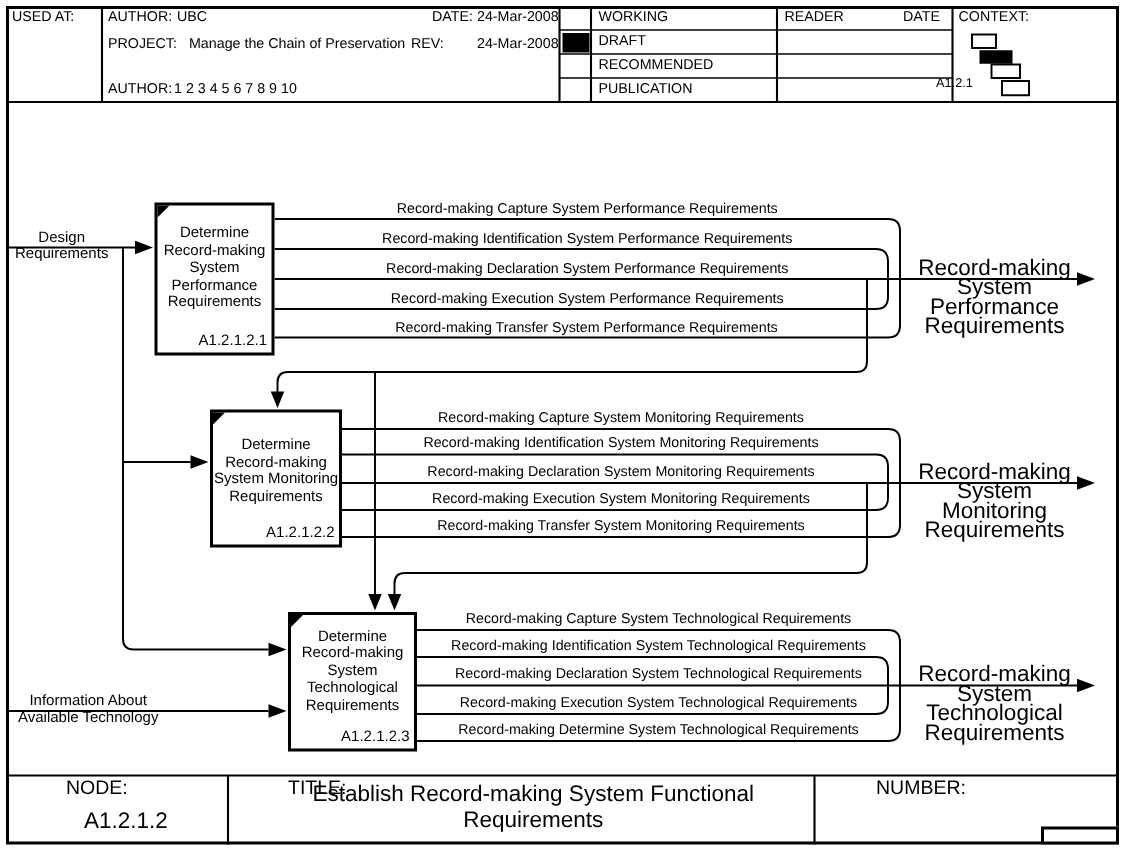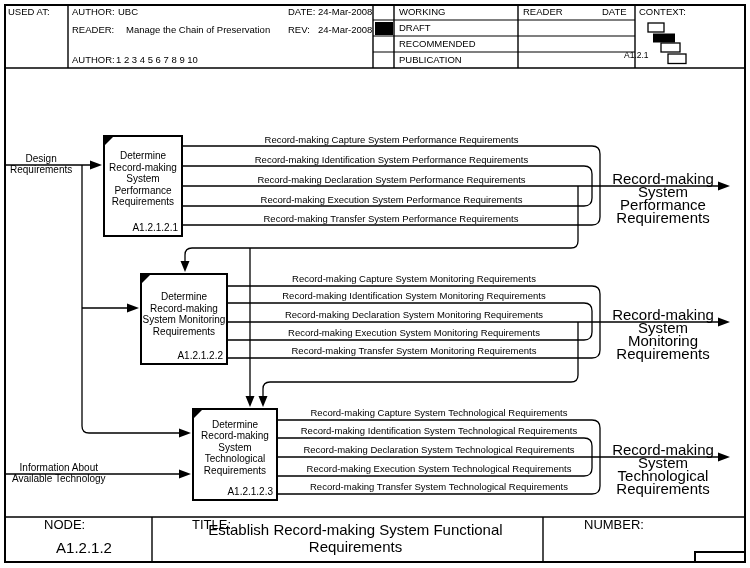--- a/index.html
+++ b/index.html
@@ -93,23 +93,23 @@
     <polygon points="250,407 245.5,396 254.5,396"></polygon>
     <polygon points="263,407 258.5,396 267.5,396"></polygon>
   </g>
 </svg>
 
 <div class="abs h-lbl" style="left:8px; top:7px;">USED AT:</div>
 <div class="abs h-lbl" style="left:72px; top:7px;">AUTHOR:</div>
 <div class="abs h-lbl" style="left:118px; top:7px;">UBC</div>
 <div class="abs h-lbl" style="left:288px; top:7px;">DATE:</div>
 <div class="abs h-lbl" style="left:318px; top:7px;">24-Mar-2008</div>
-<div class="abs h-lbl" style="left:72px; top:25px;">READER:</div>
+<div class="abs h-lbl" style="left:72px; top:25px;">PROJECT:</div>
 <div class="abs h-lbl" style="left:126px; top:25px;">Manage the Chain of Preservation</div>
-<div class="abs h-lbl" style="left:288px; top:25px;">REV:</div>
+<div class="abs h-lbl" style="left:274px; top:25px;">REV:</div>
 <div class="abs h-lbl" style="left:318px; top:25px;">24-Mar-2008</div>
 <div class="abs h-lbl" style="left:72px; top:55px;">AUTHOR:</div>
 <div class="abs h-lbl" style="left:116px; top:55px;">1 2 3 4 5 6 7 8 9 10</div>
 
 <div class="abs chk" style="left:375px; top:21.5px; width:18px; height:13px;"></div>
 <div class="abs h-lbl" style="left:399px; top:7px;">WORKING</div>
 <div class="abs h-lbl" style="left:399px; top:23px;">DRAFT</div>
 <div class="abs h-lbl" style="left:399px; top:39px;">RECOMMENDED</div>
 <div class="abs h-lbl" style="left:399px; top:55px;">PUBLICATION</div>
 
@@ -159,21 +159,21 @@
 <div class="abs alabel" style="left:228px; top:274px; width:372px;">Record-making Capture System Monitoring Requirements</div>
 <div class="abs alabel" style="left:228px; top:291px; width:372px;">Record-making Identification System Monitoring Requirements</div>
 <div class="abs alabel" style="left:228px; top:310px; width:372px;">Record-making Declaration System Monitoring Requirements</div>
 <div class="abs alabel" style="left:228px; top:328px; width:372px;">Record-making Execution System Monitoring Requirements</div>
 <div class="abs alabel" style="left:228px; top:346px; width:372px;">Record-making Transfer System Monitoring Requirements</div>
 
 <div class="abs alabel" style="left:278px; top:408px; width:322px;">Record-making Capture System Technological Requirements</div>
 <div class="abs alabel" style="left:278px; top:426px; width:322px;">Record-making Identification System Technological Requirements</div>
 <div class="abs alabel" style="left:278px; top:445px; width:322px;">Record-making Declaration System Technological Requirements</div>
 <div class="abs alabel" style="left:278px; top:464px; width:322px;">Record-making Execution System Technological Requirements</div>
-<div class="abs alabel" style="left:278px; top:482px; width:322px;">Record-making Transfer System Technological Requirements</div>
+<div class="abs alabel" style="left:278px; top:482px; width:322px;">Record-making Determine System Technological Requirements</div>
 
 <div class="abs outlabel" style="left:598px; top:172px; width:130px;">Record-making System
 Performance Requirements</div>
 <div class="abs outlabel" style="left:598px; top:308px; width:130px;">Record-making System
 Monitoring Requirements</div>
 <div class="abs outlabel" style="left:598px; top:443px; width:130px;">Record-making System
 Technological Requirements</div>
 
 <div class="abs ft-lbl" style="left:8px; top:520px;">NODE:</div>
 <div class="abs big" style="left:4px; top:539px; width:160px; text-align:center;">A1.2.1.2</div>

